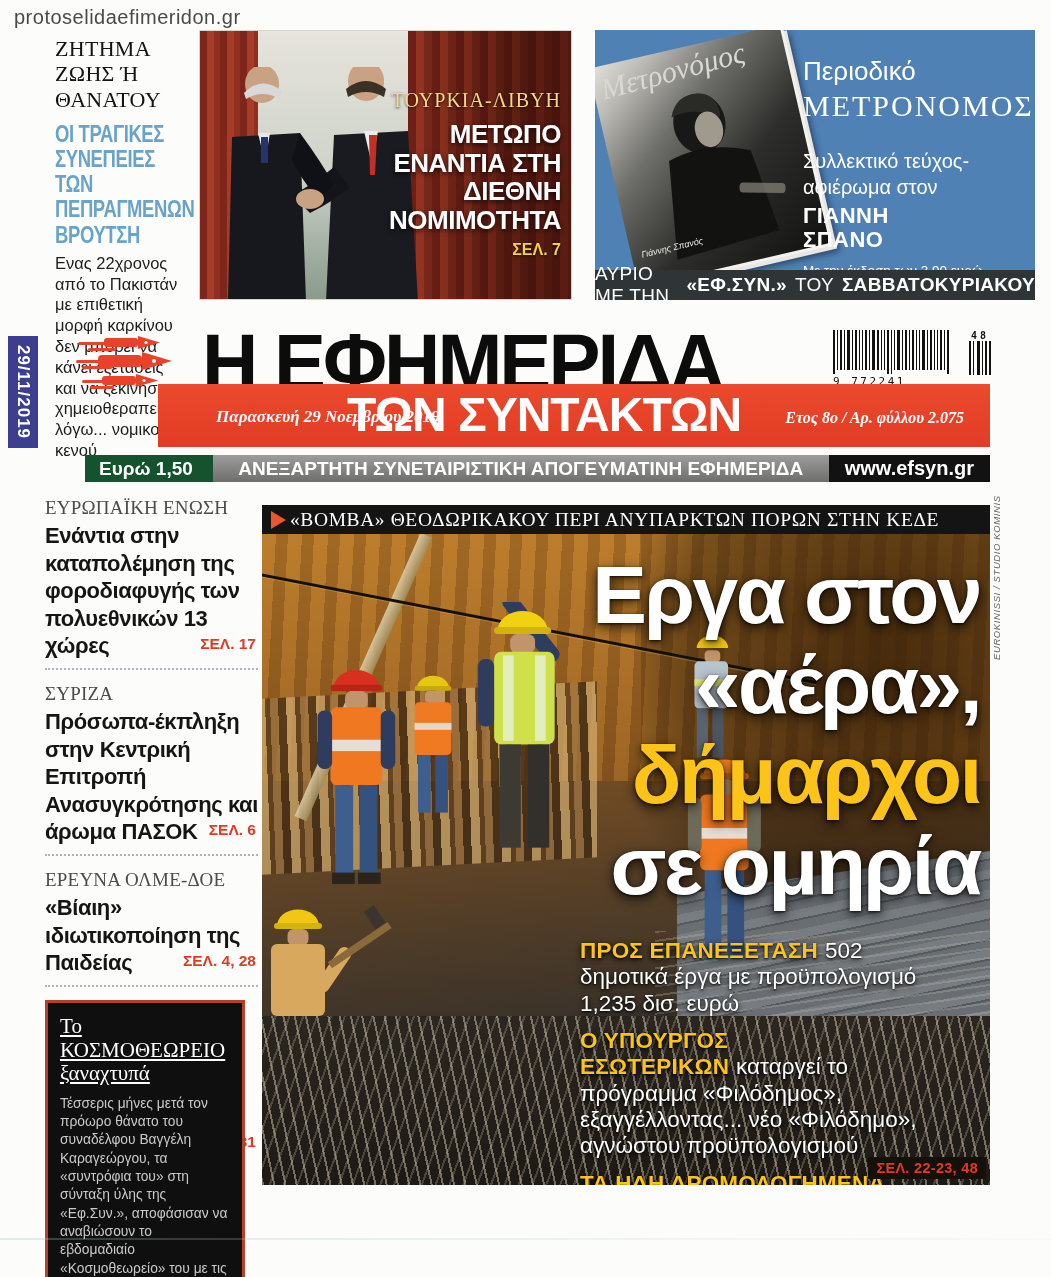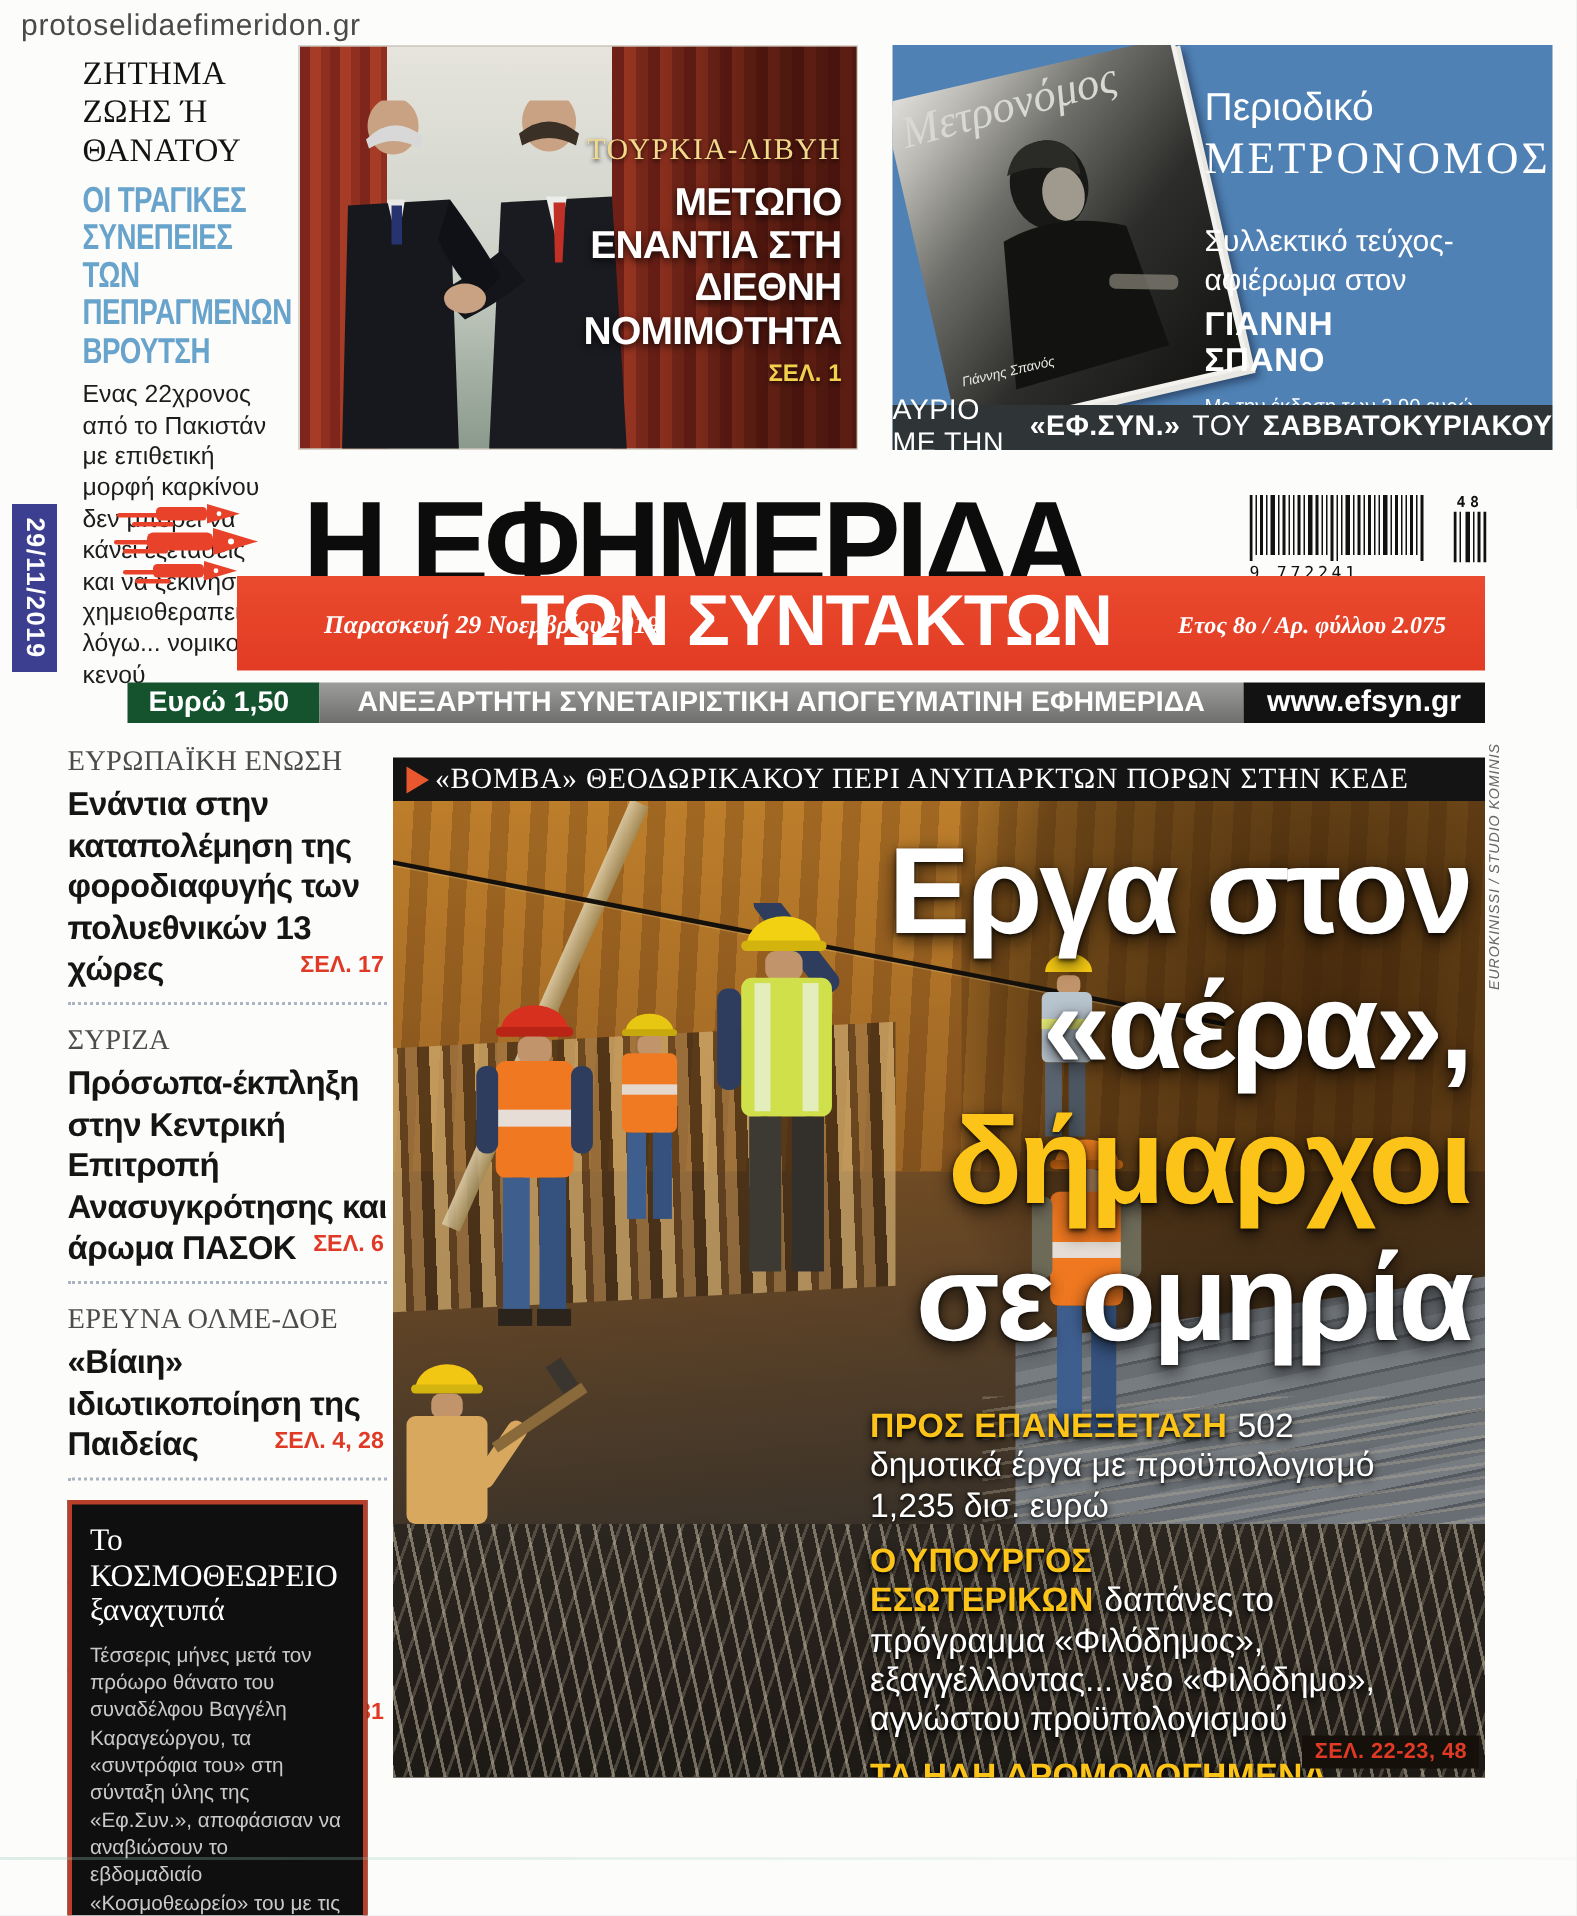--- a/index.html
+++ b/index.html
@@ -85,21 +85,21 @@
   .bb-site { background:#121212; color:#fff; font-weight:bold; font-size:20px; padding:0 16px; display:flex; align-items:center; }
 
   
   .sidebar { left:45px; top:497px; width:213px; }
   .sb-kicker { font-family:"Liberation Serif", serif; font-size:19px; color:#4c4c4c; line-height:1.18; letter-spacing:.2px; }
   .sb-head { margin-top:3px; font-weight:bold; font-size:22px; line-height:1.25; color:#151515; letter-spacing:-.4px; }
   .sb-page { margin-top:-25px; text-align:right; font-weight:bold; font-size:15.5px; color:#e03a26; padding-right:2px; }
   .sb-div { margin:15px 0 13px; border-top:2px dotted #a9b6c2; }
 
   .kosmo { left:45px; top:1000px; width:200px; background:#0f0f0f; border:3px solid #b8402a; padding:12px 12px 10px; }
-  .kosmo-title { font-family:"Liberation Serif", serif; font-size:21px; line-height:1.12; color:#fff; }
+  .kosmo-title { font-family:"Liberation Serif", serif; font-size:21px; line-height:1.12; color:#fff;text-decoration:underline; }
   .kosmo-body { margin-top:9px; font-size:13.8px; line-height:1.33; color:#c9c9c9; }
 
   
   .main { left:262px; top:505px; width:728px; height:680px; }
   .m-kicker { height:29px; background:#141414; display:flex; align-items:center; gap:4px; padding-left:9px; }
   .tri { width:0; height:0; border-left:15px solid #e8572e; border-top:9px solid transparent; border-bottom:9px solid transparent; }
   .m-kicker-text { color:#fff; font-family:"Liberation Serif", serif; font-size:19.5px; letter-spacing:.6px; white-space:nowrap; }
   .m-photo { position:absolute; top:29px; left:0; right:0; bottom:0; overflow:hidden;
     background:linear-gradient(175deg,#a06a26 0%,#8a5a22 22%,#6e4a24 40%,#4f3c28 58%,#35302a 75%,#26221d 100%); }
   .ph-topsoil { position:absolute; top:0; left:0; right:0; height:38%; opacity:.9;
@@ -168,21 +168,21 @@
       <path d="M120,68 L194,64 L204,234 L112,234 z" fill="#1a1b20"></path>
       <path d="M150,64 l14,0 l-6,34 z" fill="#ececea"></path>
       <path d="M155,68 l8,0 l-2,40 l-5,0 z" fill="#c03026"></path>
       <path d="M120,100 Q95,120 78,128 L96,146 Q120,134 136,120 z" fill="#14151a"></path>
       <path d="M86,66 Q108,96 120,118 L104,132 Q84,108 78,92 z" fill="#101116"></path>
       <ellipse cx="96" cy="132" rx="14" ry="10" fill="#c9a183"></ellipse>
     </svg>
     <div class="ptl-text">
       <div class="ptl-kicker">ΤΟΥΡΚΙΑ-ΛΙΒΥΗ</div>
       <div class="ptl-head">ΜΕΤΩΠΟ ΕΝΑΝΤΙΑ ΣΤΗ ΔΙΕΘΝΗ ΝΟΜΙΜΟΤΗΤΑ</div>
-      <div class="ptl-page">ΣΕΛ. 1</div>
+      <div class="ptl-page">ΣΕΛ. 7</div>
     </div>
   </div>
 
   <div class="abs promo-tr">
     <div class="mag">
       <div class="mag-pages"></div>
       <div class="mag-pages2"></div>
       <div class="mag-cover">
         <div class="mag-mast">Μετρονόμος</div>
         <svg width="196" height="224" viewBox="0 0 196 224" style="position:absolute;left:0;top:0;">
@@ -428,21 +428,21 @@
         <div>«αέρα»,</div>
         <div class="hl-yellow">δήμαρχοι</div>
         <div>σε ομηρία</div>
       </div>
 
       <div class="m-bullets">
         <div class="bullet">
           <span class="b-lead">ΠΡΟΣ ΕΠΑΝΕΞΕΤΑΣΗ</span><span>502 δημοτικά έργα με προϋπολογισμό 1,235 δισ. ευρώ</span>
         </div>
         <div class="bullet">
-          <span class="b-lead">Ο ΥΠΟΥΡΓΟΣ ΕΣΩΤΕΡΙΚΩΝ</span><span>δαπάνες το πρόγραμμα «Φιλόδημος», εξαγγέλλοντας... νέο «Φιλόδημο», αγνώστου προϋπολογισμού</span>
+          <span class="b-lead">Ο ΥΠΟΥΡΓΟΣ ΕΣΩΤΕΡΙΚΩΝ</span><span>καταργεί το πρόγραμμα «Φιλόδημος», εξαγγέλλοντας... νέο «Φιλόδημο», αγνώστου προϋπολογισμού</span>
         </div>
         <div class="bullet">
           <span class="b-lead">ΤΑ ΗΔΗ ΔΡΟΜΟΛΟΓΗΜΕΝΑ ΕΡΓΑ</span>
         </div>
 
       </div>
 
       <div class="m-badge">ΣΕΛ. 22-23, 48</div>
     </div>
   </div>

